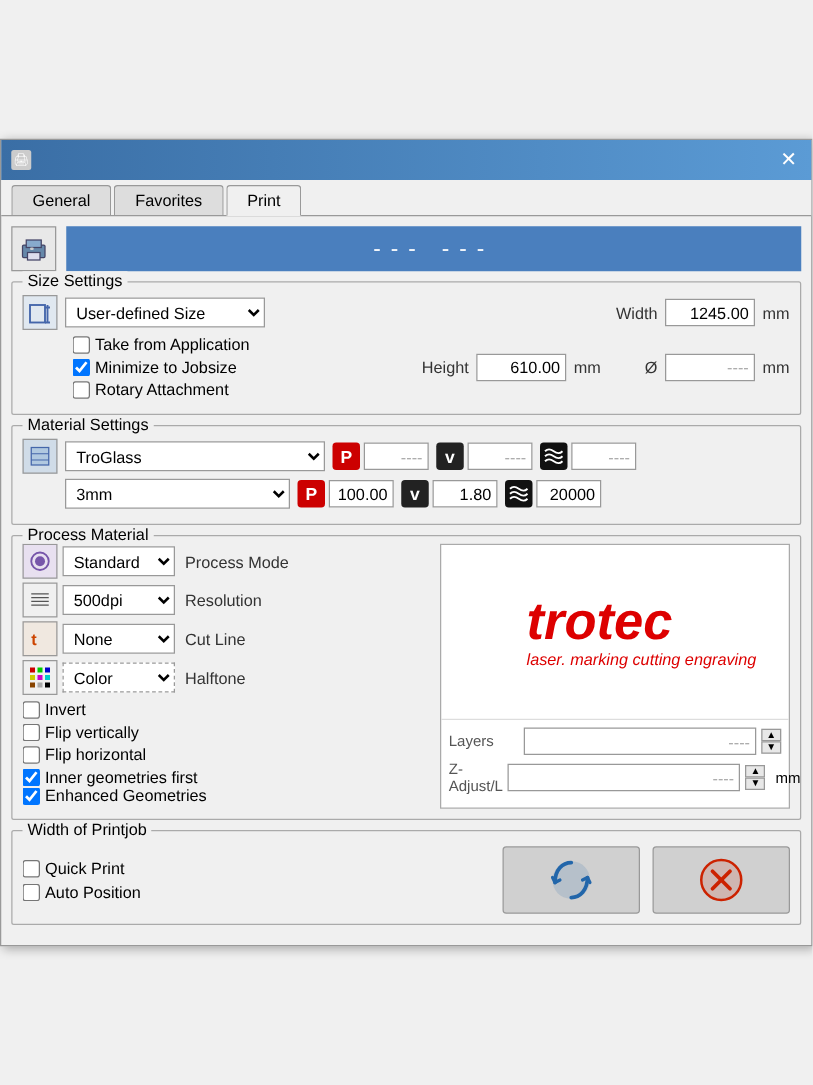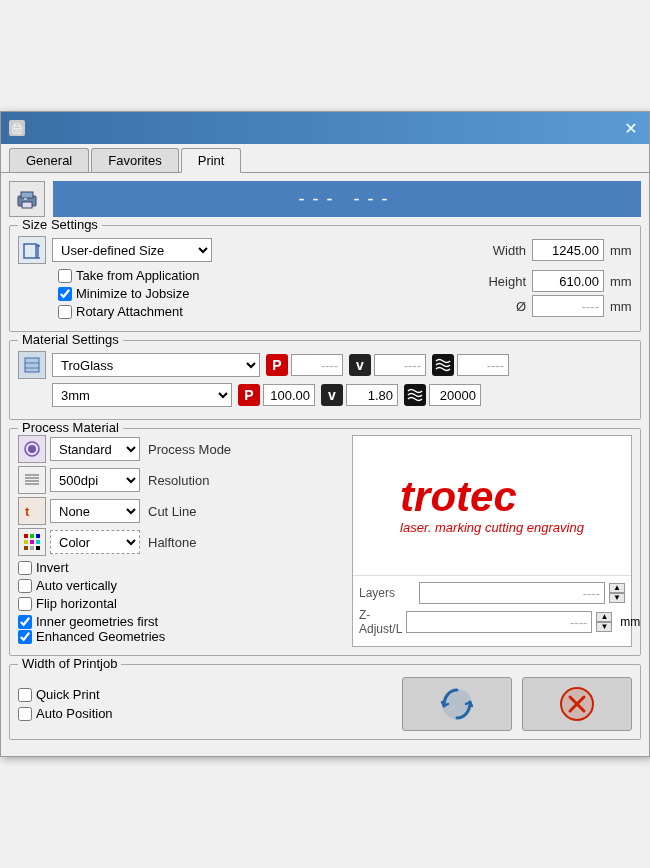--- a/index.html
+++ b/index.html
@@ -247,21 +247,21 @@
       width: 280px;
       border: 1px solid #aaa;
       background: white;
       display: flex;
       flex-direction: column;
     }
     .trotec-logo-area {
       flex: 1;
       display: flex;
       align-items: center;
-      justify-content: center;
+      justify-content: flex-end;
       padding: 26px;
     }
     .trotec-text {
       font-size: 42px;
       font-weight: bold;
       color: #d00;
       font-style: italic;
       font-family: Arial, sans-serif;
       line-height: 1;
     }
@@ -448,21 +448,21 @@
             </div>
             <div class="checkbox-row">
               <input type="checkbox" id="minimize" checked="" style="">
               <label for="minimize">Minimize to Jobsize</label>
             </div>
             <div class="checkbox-row">
               <input type="checkbox" id="rotary" style="">
               <label for="rotary">Rotary Attachment</label>
             </div>
           </div>
-          <div style="margin-left:auto; display:flex; flex-direction:column; gap:3px;">
+          <div style="margin-left:auto; display:flex; flex-direction:row; gap:3px;">
             <div style="display:flex; align-items:center; gap:6px;">
               <span class="dim-label">Height</span>
               <input type="text" class="input-narrow" value="610.00" style="">
               <span class="unit-label">mm</span>
             </div>
             <div style="display:flex; align-items:center; gap:6px;">
               <span class="dim-label" style="text-align:right;width:42px;">Ø</span>
               <input type="text" class="input-narrow" value="----" style="color: rgb(170, 170, 170);">
               <span class="unit-label">mm</span>
             </div>
@@ -592,21 +592,21 @@
             </select>
             <span class="opt-label">Halftone</span>
           </div>
           <div style="margin-top:4px;">
             <div class="checkbox-row" style="margin-bottom:3px;">
               <input type="checkbox" id="invert" style="">
               <label for="invert">Invert</label>
             </div>
             <div class="checkbox-row" style="margin-bottom:3px;">
               <input type="checkbox" id="flipv" style="">
-              <label for="flipv">Auto vertically</label>
+              <label for="flipv">Flip vertically</label>
             </div>
             <div class="checkbox-row" style="margin-bottom:3px;">
               <input type="checkbox" id="fliph" style="">
               <label for="fliph">Flip horizontal</label>
             </div>
             <div class="checkbox-row">
               <input type="checkbox" id="inner" checked="" style="">
               <label for="inner">Inner geometries first</label>
             </div>
             <div class="checkbox-row" style="margin-bottom:3px;">

